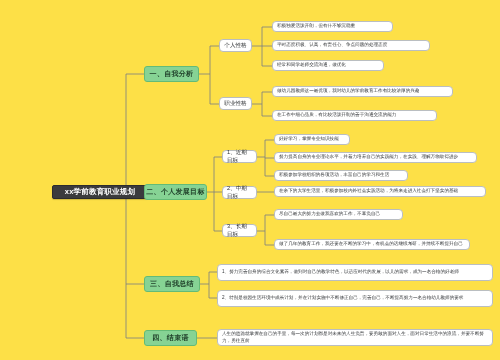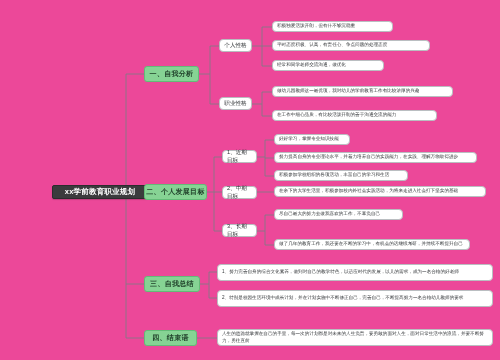--- a/index.html
+++ b/index.html
@@ -11,21 +11,21 @@
     height: 360px;
     background: #f7fcfe;
     font-family: "Liberation Sans", "DejaVu Sans", sans-serif;
     overflow: hidden;
   }
 
   #canvas {
     position: relative;
     width: 500px;
     height: 360px;
-    background: #ec4899;
+    background: #fde047;
   }
 
   #wires {
     position: absolute;
     left: 0;
     top: 0;
     width: 500px;
     height: 360px;
     pointer-events: none;
   }

